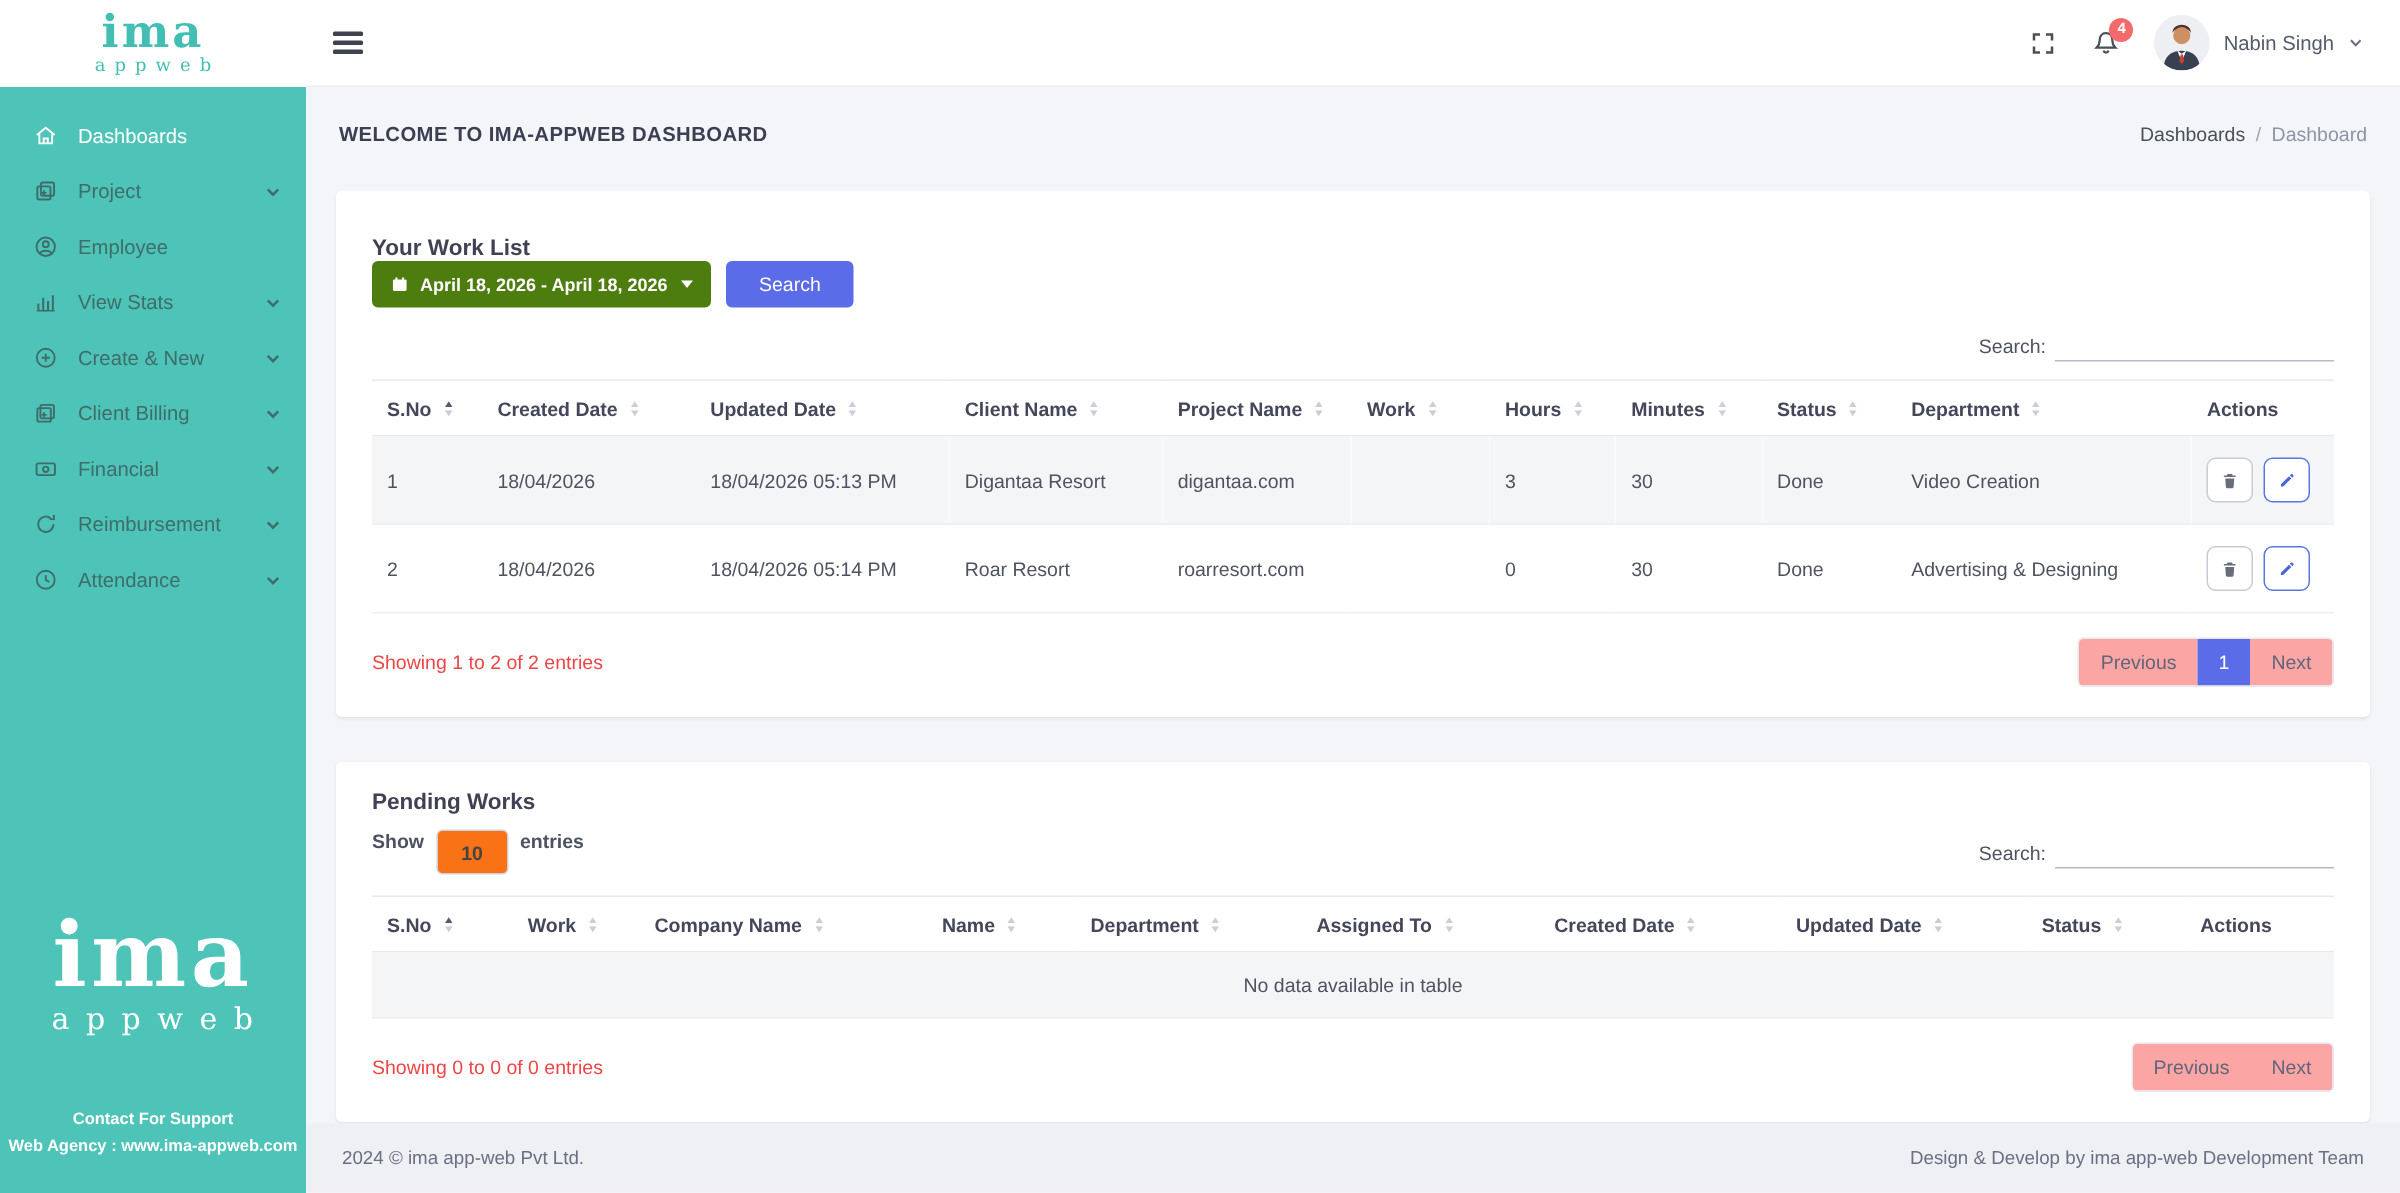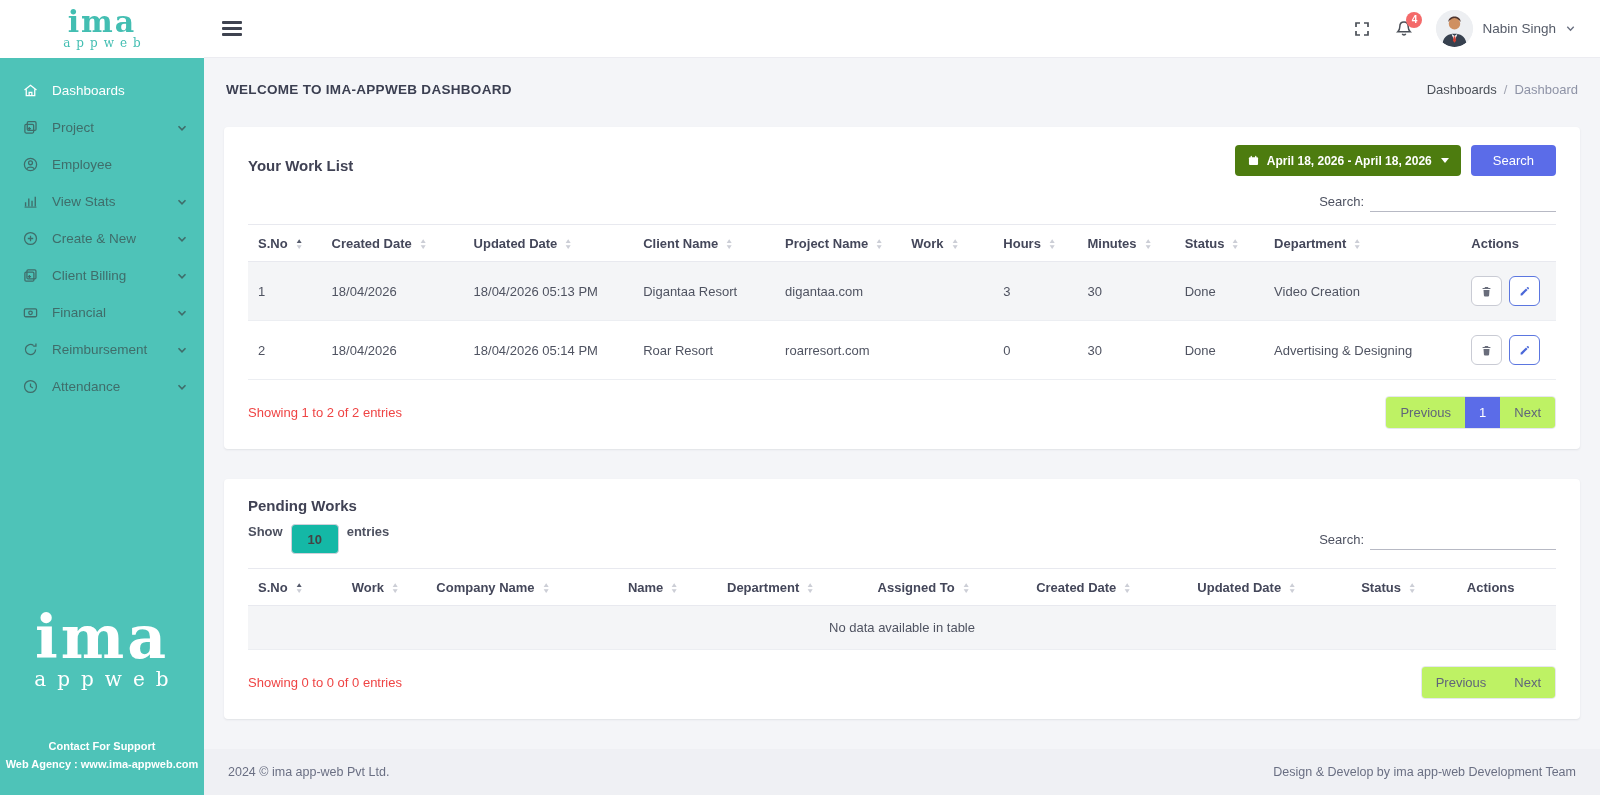--- a/index.html
+++ b/index.html
@@ -52,42 +52,42 @@
   .content { flex:1 1 auto; padding:0 20px; overflow:hidden; }
   .page-head { display:flex; align-items:center; justify-content:space-between; padding:24px 2px 0 2px; }
   .page-title { font-size:13.5px; font-weight:bold; color:#3b3f51; letter-spacing:.3px; }
   .breadcrumb { font-size:13px; display:flex; gap:7px; }
   .bc-parent { color:#4b5058; }
   .bc-sep { color:#a0a3b1; }
   .bc-current { color:#8e93a6; }
 
   .card { background:#fff; border-radius:4px; margin-top:30px;
     box-shadow:0 1px 2px rgba(56,65,74,.1); padding:18px 24px 20px 24px; }
-  .card-head { display:flex; align-items:flex-start; justify-content:space-between; }
+  .card-head { display:flex; align-items:flex-start; justify-content:space-between;flex-direction:column; }
   .card-title { font-size:15px; font-weight:bold; color:#404254; padding-top:12px; }
   .head-actions { display:flex; gap:10px; }
   .btn-date { background:#4d7c0f; color:#fff; border:none; border-radius:4px; font-size:12px;
     font-weight:bold; padding:0 12px; height:31px; display:flex; align-items:center; gap:7px;
     cursor:pointer; font-family:inherit; }
   .btn-date svg { width:13px; height:13px; }
   .btn-date .caret { width:0; height:0; border-left:4px solid transparent;
     border-right:4px solid transparent; border-top:5px solid #fff; margin-left:2px; }
   .btn-search { background:#5b6ce8; color:#fff; border:none; border-radius:4px; font-size:13px;
     padding:0 22px; height:31px; cursor:pointer; font-family:inherit; }
 
   .table-search { display:flex; justify-content:flex-end; align-items:center; margin:14px 0 12px 0; }
   .table-search label { font-size:13px; color:#4d5160; margin-right:6px; }
   .ts-input { width:186px; border:none; border-bottom:1px solid #b7b9c4; background:transparent;
     height:22px; font-size:13px; outline:none; font-family:inherit; color:#444; }
 
   .show-row { display:flex; align-items:center; justify-content:space-between; margin:10px 0 14px 0; }
   .show-left { display:flex; align-items:flex-start; gap:8px; font-size:13px; color:#4d5160;font-weight:bold; }
   .entries-box { width:48px; height:30px; border:1px solid #cfd1da; border-radius:4px;
     display:flex; align-items:center; justify-content:center; font-size:13px; color:#444;
-    cursor:pointer; background:#14b8a6; }
+    cursor:pointer; background:#f97316; }
   .show-right { display:flex; align-items:center; }
   .show-right label { font-size:13px; color:#4d5160; margin-right:6px; }
 
   table.dt { width:100%; border-collapse:collapse; table-layout:fixed; }
   table.dt th { text-align:left; font-size:13px; font-weight:bold; color:#44475a;
     padding:10px 10px; border-top:1px solid #e8e9ef; border-bottom:1px solid #e8e9ef;
     white-space:nowrap; cursor:pointer; }
   table.dt td { font-size:13px; color:#4f5361; padding:14px 10px; border-bottom:1px solid #eceef2;
     white-space:nowrap; overflow:hidden; }
   table.dt tr.stripe td { background:#f4f5f7; }
@@ -101,21 +101,21 @@
   .act { width:31px; height:30px; border-radius:6px; background:#fff; display:inline-flex;
     align-items:center; justify-content:center; cursor:pointer; margin-right:7px; padding:0; }
   .act svg { width:13px; height:13px; }
   .act.del { border:1px solid #c9cbd4; color:#696d7b; }
   .act.edit { border:1px solid #5b76e0; color:#4a67d8; }
 
   .table-foot { display:flex; align-items:center; justify-content:space-between; margin-top:16px; }
   .dt-info { font-size:13px; color:#ef4444; }
   .pager { display:inline-flex; border:1px solid #e6e7ee; border-radius:4px; overflow:hidden;
     background:#fff; }
-  .page-btn { font-size:13px; color:#60657a; padding:8px 14px; cursor:pointer; background:#bef264;
+  .page-btn { font-size:13px; color:#60657a; padding:8px 14px; cursor:pointer; background:#fca5a5;
     border:none; font-family:inherit; }
   .page-btn.active { background:#5b6ce8; color:#fff; }
 
   
   .footer { flex:0 0 46px; background:#eff0f4; display:flex; align-items:center;
     justify-content:space-between; padding:0 24px; font-size:12.5px; color:#6a6f83; }
 </style>
 </head>
 <body>
 

